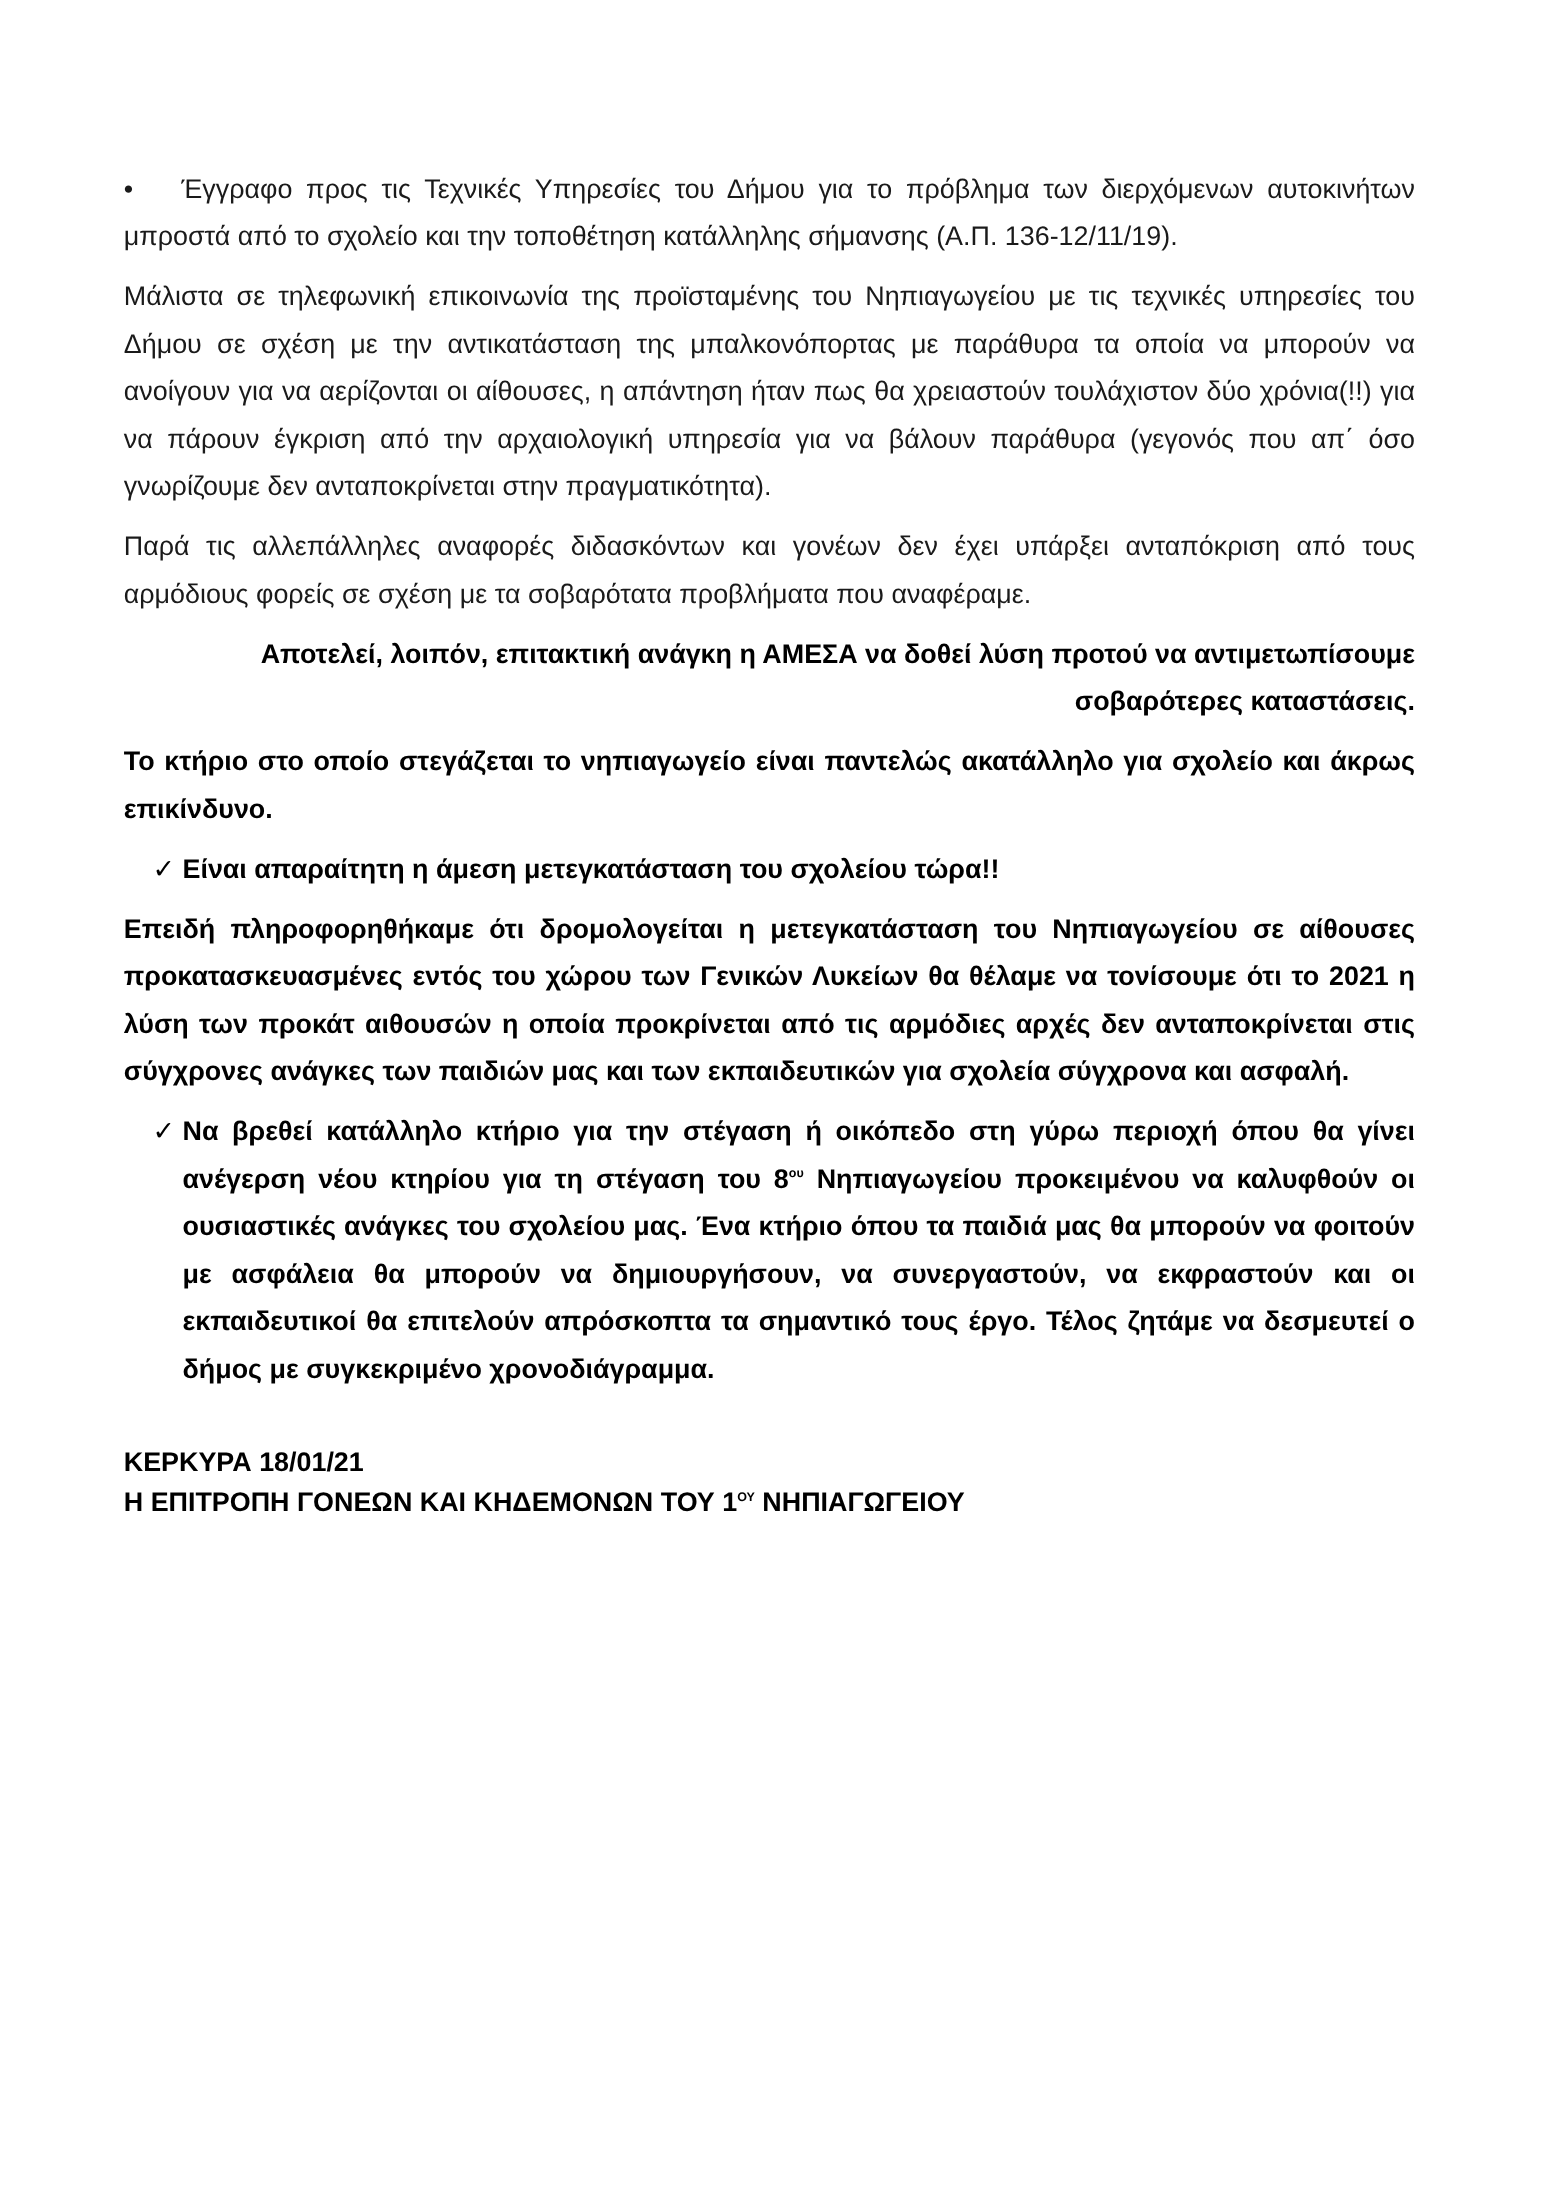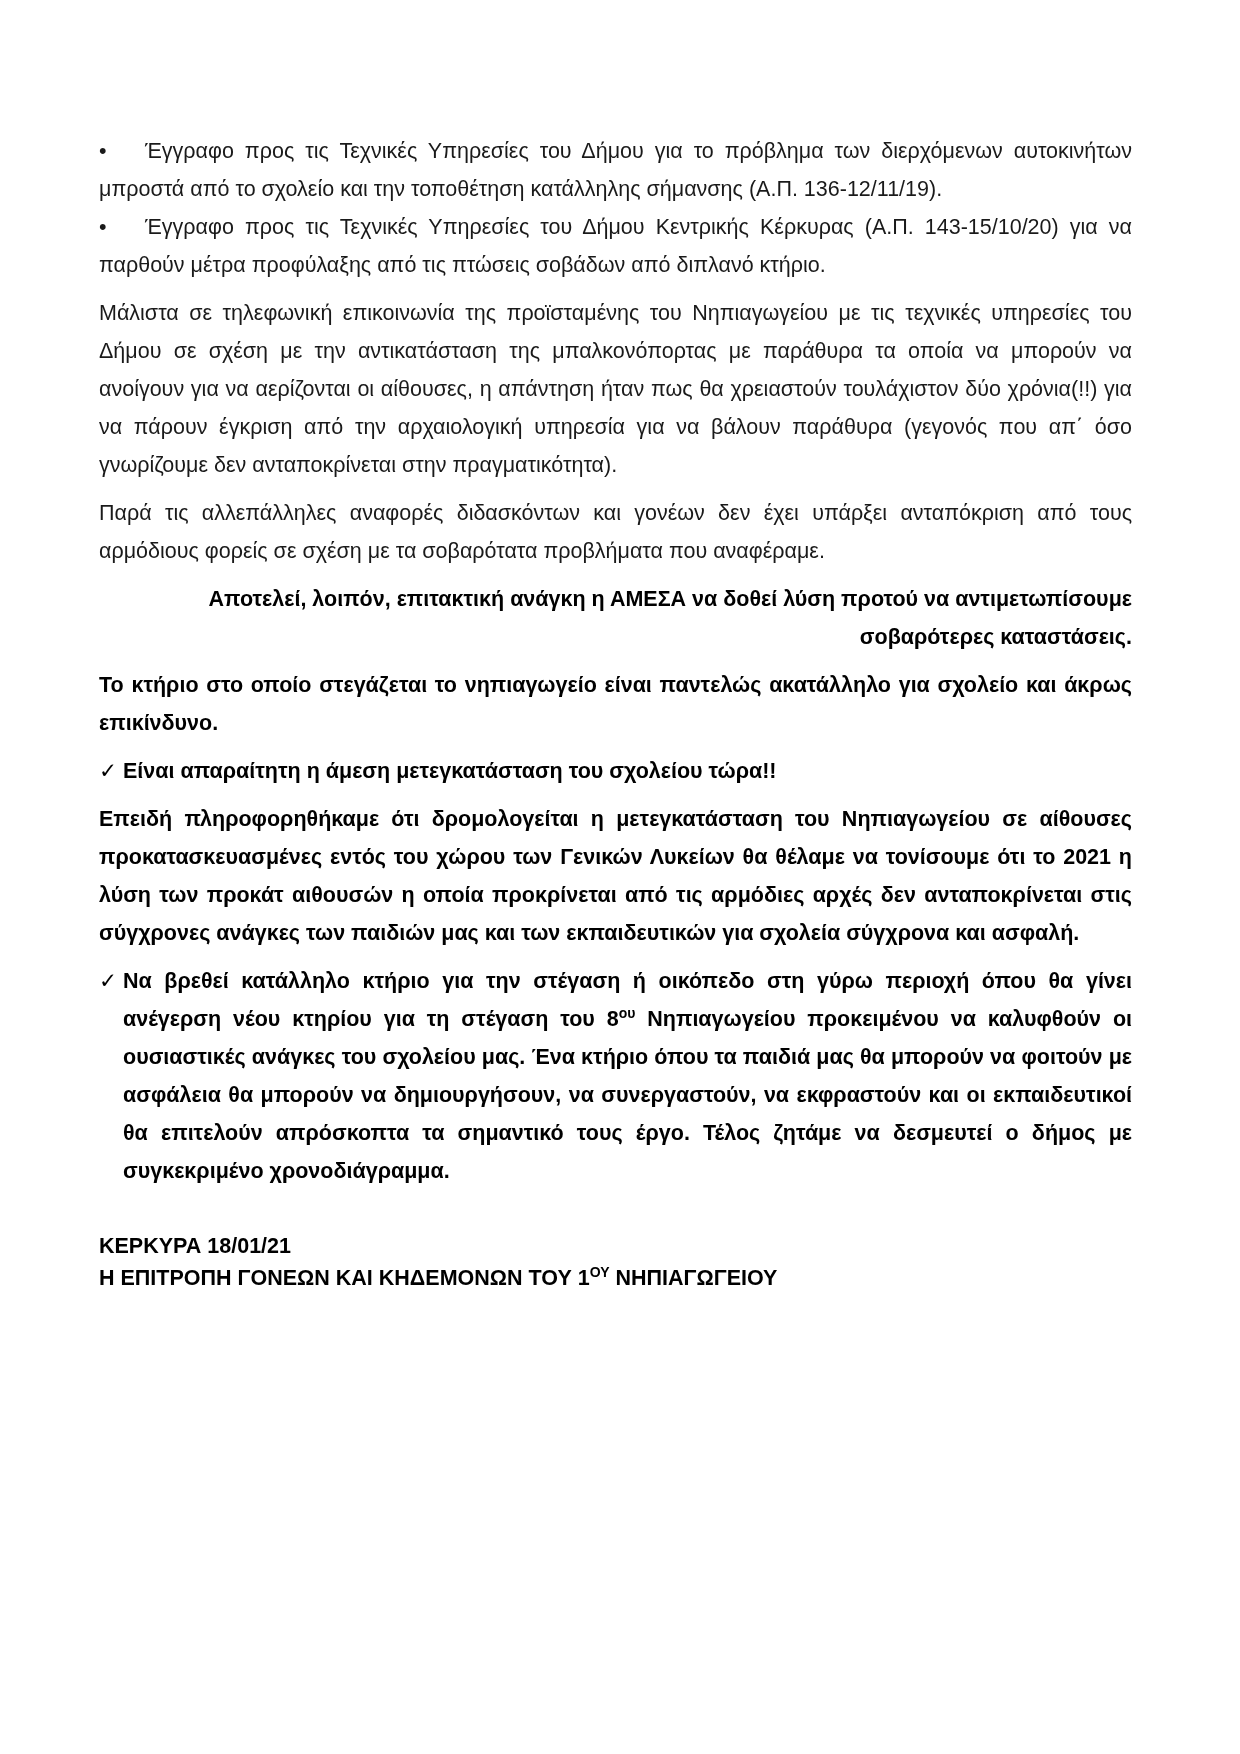--- a/index.html
+++ b/index.html
@@ -37,52 +37,52 @@
   
   .para.bullet { margin-bottom: 0; }
   .bullet-marker {
     display: inline-block;
     width: 46px;
     font-size: 21.5px;
   }
   .bullet-group { margin: 0 0 10px 0; }
   
   .para.check {
+    margin-left: 23px;
     padding-left: 24px;
     text-indent: -24px;
   }
   .check-marker {
     display: inline-block;
     width: 24px;
     text-indent: 0;
     font-weight: bold;
   }
   .sup {
     vertical-align: super;
-    font-size: 14px;
+    font-size: 10px;
     line-height: 0;
   }
   .signature {
     margin-top: 40px;
   }
   .signature .para {
     line-height: 32px;
     margin-bottom: 0;
     text-align: left;
   }
 </style>
 </head>
 <body>
 
 <div class="page">
   <div class="content">
 
     <div class="bullet-group">
       <p class="para bullet"><span class="bullet-marker">•</span><span>Έγγραφο προς τις Τεχνικές Υπηρεσίες του Δήμου για το πρόβλημα των διερχόμενων αυτοκινήτων μπροστά από το σχολείο και την τοποθέτηση κατάλληλης σήμανσης (Α.Π. 136-12/11/19).</span></p>
-      <p class="para bullet"><span class="bullet-marker">•</span><span>Έγγραφο προς τις Τεχνικές Υπηρεσίες του Δήμου Κεντρικής Κέρκυρας (Α.Π. 143-15/10/20)  για να παρθούν μέτρα προφύλαξης από τις πτώσεις σοβάδων από διπλανό κτήριο.</span></p>
     </div>
 
     <p class="para">Μάλιστα σε τηλεφωνική επικοινωνία της προϊσταμένης  του Νηπιαγωγείου με τις τεχνικές υπηρεσίες του Δήμου σε σχέση με την αντικατάσταση της μπαλκονόπορτας με παράθυρα τα οποία να μπορούν να ανοίγουν για να αερίζονται οι αίθουσες, η απάντηση ήταν πως θα χρειαστούν τουλάχιστον δύο χρόνια(!!) για να πάρουν έγκριση από την αρχαιολογική υπηρεσία για να βάλουν  παράθυρα (γεγονός που απ΄ όσο γνωρίζουμε δεν ανταποκρίνεται στην πραγματικότητα).</p>
 
     <p class="para">Παρά τις αλλεπάλληλες αναφορές διδασκόντων και γονέων δεν έχει υπάρξει ανταπόκριση  από τους αρμόδιους φορείς σε σχέση με τα σοβαρότατα προβλήματα που αναφέραμε.</p>
 
     <p class="para bold center">Αποτελεί,  λοιπόν, επιτακτική ανάγκη η ΑΜΕΣΑ να δοθεί λύση προτού να αντιμετωπίσουμε σοβαρότερες καταστάσεις.</p>
 
     <p class="para bold">Το κτήριο στο οποίο στεγάζεται το νηπιαγωγείο είναι παντελώς ακατάλληλο για σχολείο και άκρως επικίνδυνο.</p>
 

